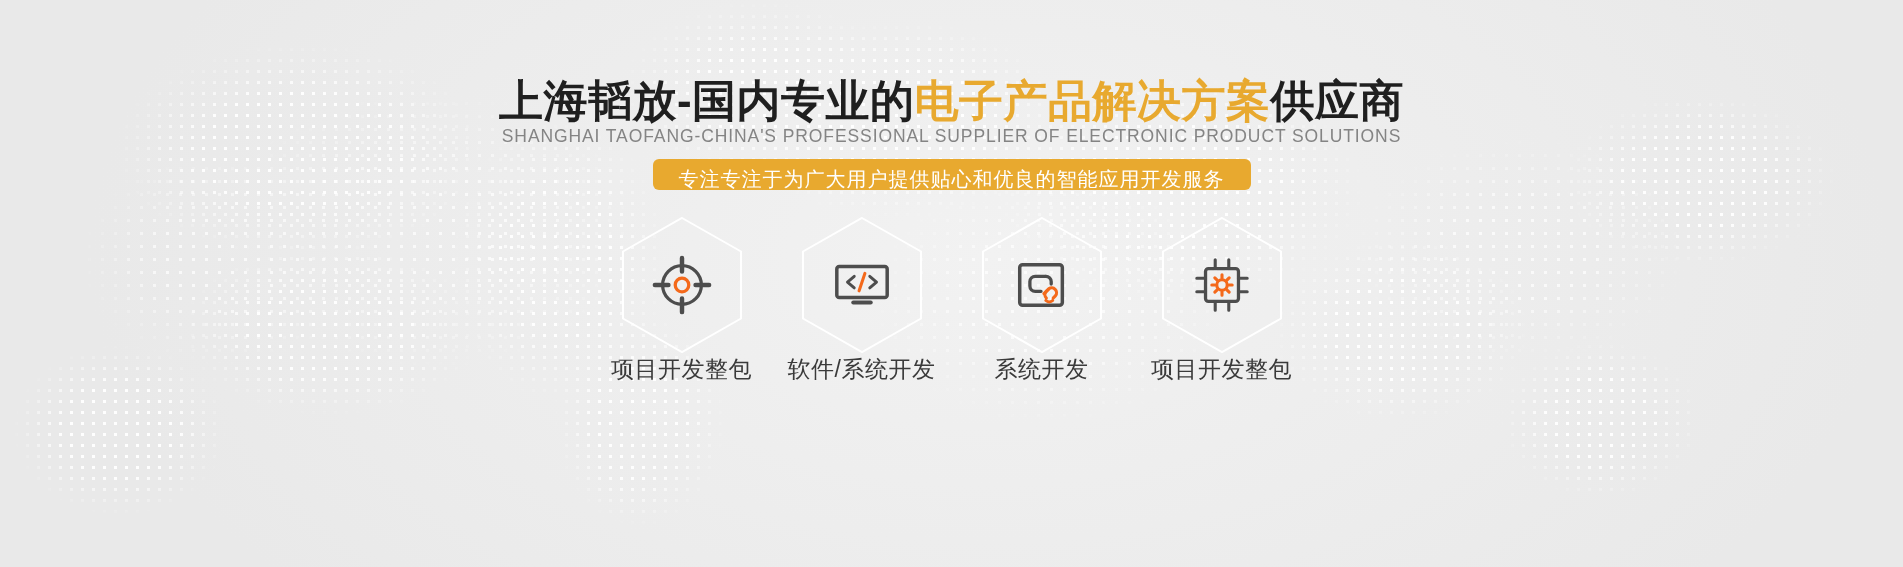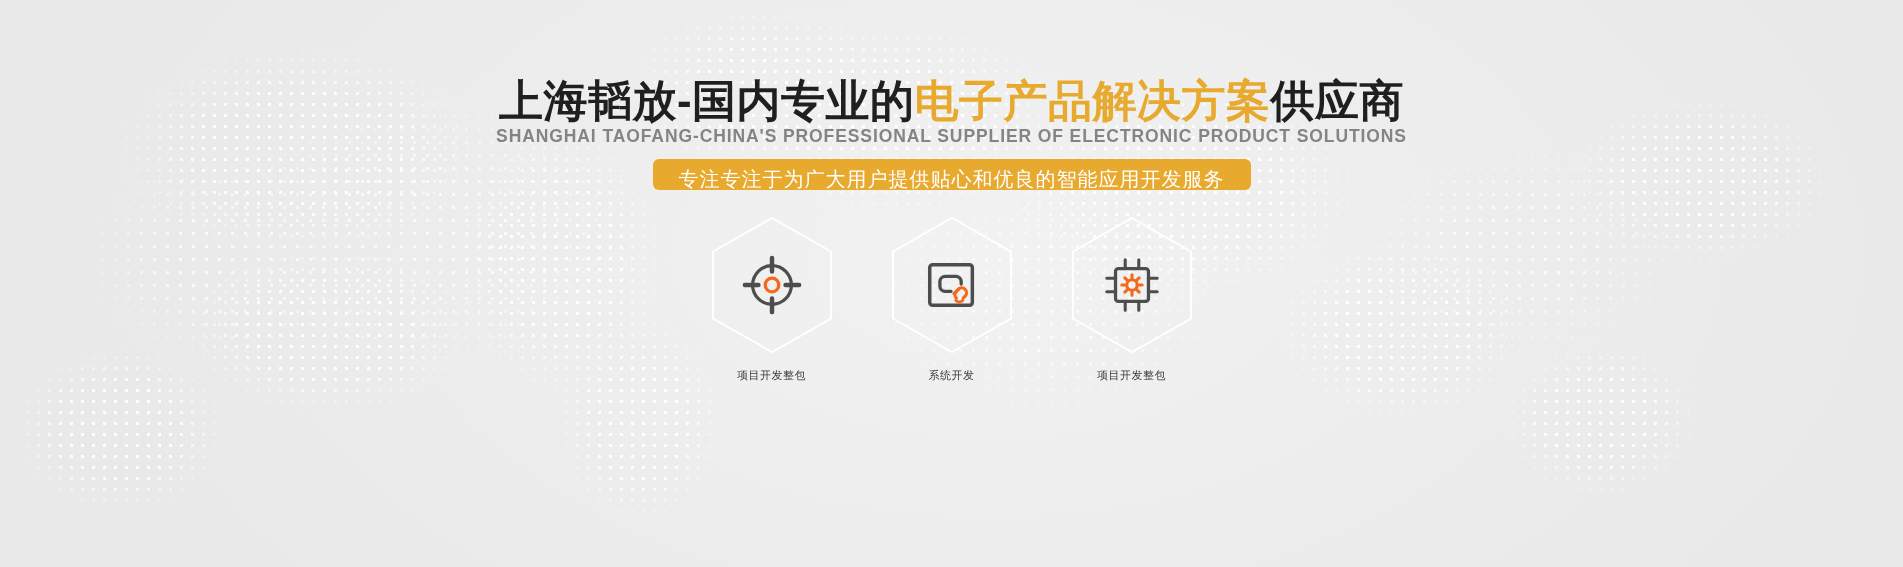--- a/index.html
+++ b/index.html
@@ -93,21 +93,20 @@
   .subtitle {
     position:absolute;
     top:126px;
     left:0;
     width:100%;
     text-align:center;
     font-size:17.5px;
     letter-spacing:0.9px;
     color:#848484;
     white-space:nowrap;
-    font-weight:bold;
   }
 
   
   .tagline-wrap {
     position:absolute;
     top:159px;
     left:0;
     width:100%;
     display:flex;
     justify-content:center;
@@ -155,22 +154,21 @@
   .hex-shape .hex-icon {
     position:relative;
     z-index:2;
     width:62px;
     height:62px;
     display:flex;
     align-items:center;
     justify-content:center;
   }
   .hex-label {
-    margin-top:14px;
-    font-size:11px;
+    font-size:23px;
     color:#3a3a3a;
     letter-spacing:0.5px;
     white-space:nowrap;
     text-align:center;
   }
 </style>
 </head>
 <body>
 
 <div class="banner">
@@ -202,20 +200,37 @@
               <circle cx="32" cy="32" r="20" fill="none" stroke="#4d4d4d" stroke-width="3.4"></circle>
               <circle cx="32" cy="32" r="7" fill="none" stroke="#f4691b" stroke-width="3.4"></circle>
               <path d="M32 4 L32 18 M32 46 L32 60 M4 32 L18 32 M46 32 L60 32" stroke="#4d4d4d" stroke-width="4.6" stroke-linecap="round"></path>
             </svg>
           </span>
         </div>
         <div class="hex-label">项目开发整包</div>
       </div>
 
 
+      <div class="hex-item">
+        <div class="hex-shape">
+          <svg class="hex-border" viewBox="0 0 124 138">
+            <polygon points="62,2 121,35.5 121,102.5 62,136 3,102.5 3,35.5" fill="none" stroke="#ffffff" stroke-width="2"></polygon>
+          </svg>
+          <span class="hex-icon">
+            <svg viewBox="0 0 64 64" width="62" height="62">
+              <rect x="6" y="13" width="52" height="32" rx="2.5" fill="none" stroke="#4d4d4d" stroke-width="3.6"></rect>
+              <path d="M23 50 L41 50" stroke="#4d4d4d" stroke-width="4.2" stroke-linecap="round"></path>
+              <path d="M24 23 L17 29 L24 35" fill="none" stroke="#4d4d4d" stroke-width="3" stroke-linecap="round" stroke-linejoin="round"></path>
+              <path d="M40 23 L47 29 L40 35" fill="none" stroke="#4d4d4d" stroke-width="3" stroke-linecap="round" stroke-linejoin="round"></path>
+              <path d="M35 20 L29 38" stroke="#f4691b" stroke-width="3.2" stroke-linecap="round"></path>
+            </svg>
+          </span>
+        </div>
+        <div class="hex-label">软件/系统开发</div>
+      </div>
 
 
       <div class="hex-item">
         <div class="hex-shape">
           <svg class="hex-border" viewBox="0 0 124 138">
             <polygon points="62,2 121,35.5 121,102.5 62,136 3,102.5 3,35.5" fill="none" stroke="#ffffff" stroke-width="2"></polygon>
           </svg>
           <span class="hex-icon">
             <svg viewBox="0 0 64 64" width="62" height="62">
               <rect x="9" y="11" width="44" height="42" rx="3" fill="none" stroke="#4d4d4d" stroke-width="3.6"></rect>

